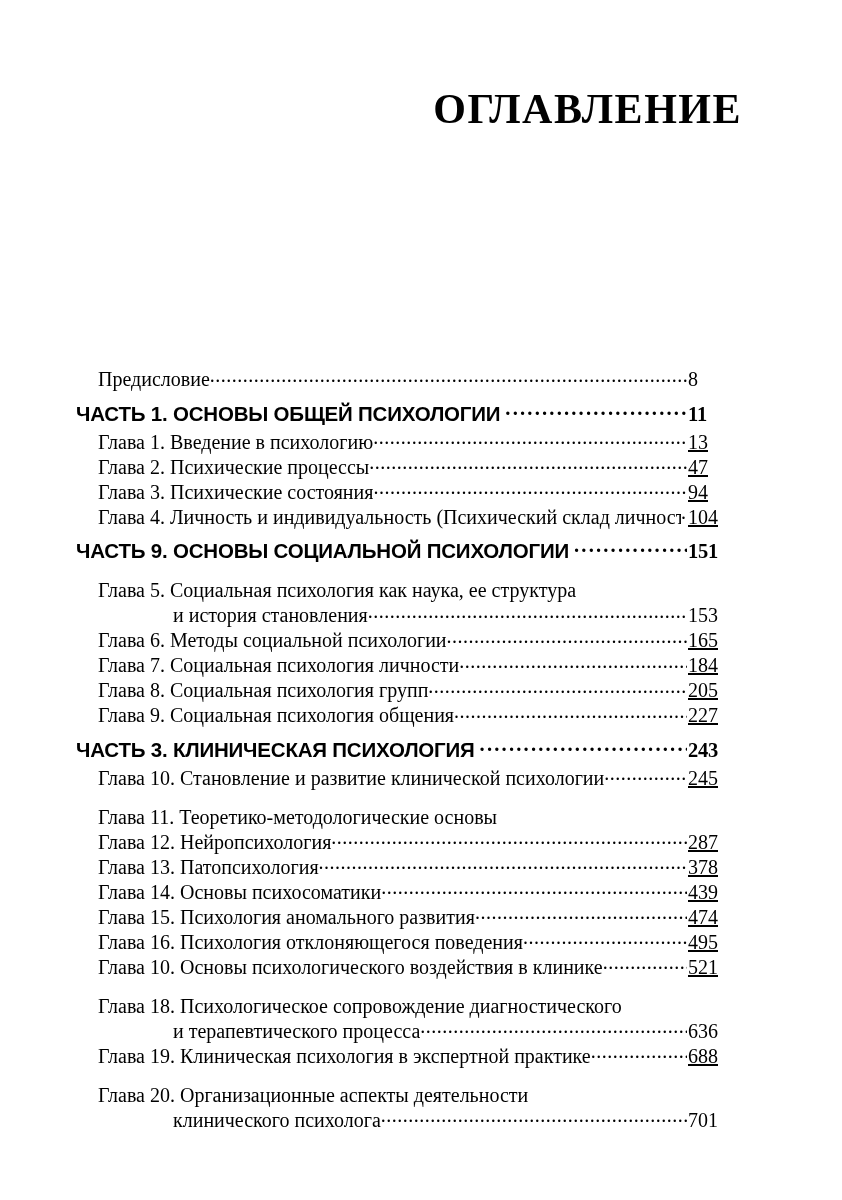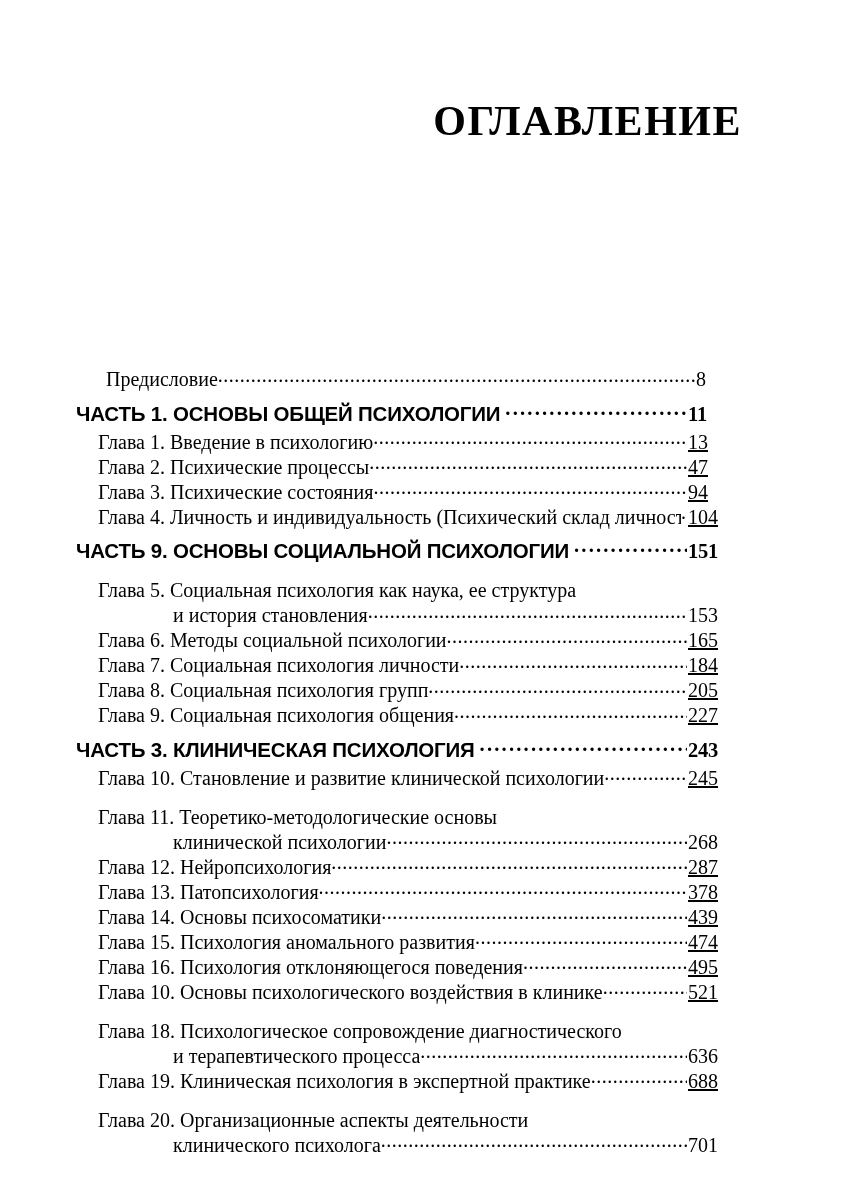--- a/index.html
+++ b/index.html
@@ -13,21 +13,21 @@
     height: 1200px;
     background: #ffffff;
     overflow: hidden;
     font-family: "Liberation Serif", "DejaVu Serif", serif;
     color: #000000;
   }
 
   
   .toc-title {
     position: absolute;
-    top: 100px;
+    top: 88px;
     left: 0;
     width: 742px;
     text-align: right;
     font-family: "Liberation Serif", "DejaVu Serif", serif;
     font-weight: bold;
     font-size: 42px;
     letter-spacing: 1.5px;
     line-height: 1;
     white-space: nowrap;
   }
@@ -87,21 +87,21 @@
     line-height: 23px;
     margin-left: 22px;
     width: 644px;
   }
   .chapter .pageno { font-weight: normal; text-decoration: underline; }
 
   
   .plain {
     font-size: 20px;
     line-height: 23px;
-    margin-left: 30px;
+    margin-left: 22px;
     width: 644px;
   }
 
   
   .part {
     font-family: "Liberation Sans", "DejaVu Sans", sans-serif;
     font-weight: bold;
     font-size: 20.5px;
     line-height: 23px;
     letter-spacing: -0.2px;
@@ -213,25 +213,20 @@
         <span class="leader"></span>
         <span class="pageno">243</span>
       </div>
       <div class="entry chapter">
         <span class="label">Глава 10. Становление и развитие клинической психологии</span>
         <span class="leader"></span>
         <span class="pageno">245</span>
       </div>
       <div class="chapter-wrap">
         <div class="firstline">Глава 11. Теоретико-методологические основы</div>
-        <div class="entry contline">
-          <span class="label">клинической психологии</span>
-          <span class="leader"></span>
-          <span class="pageno">268</span>
-        </div>
       </div>
       <div class="entry chapter">
         <span class="label">Глава 12. Нейропсихология</span>
         <span class="leader"></span>
         <span class="pageno">287</span>
       </div>
       <div class="entry chapter">
         <span class="label">Глава 13. Патопсихология</span>
         <span class="leader"></span>
         <span class="pageno">378</span>

